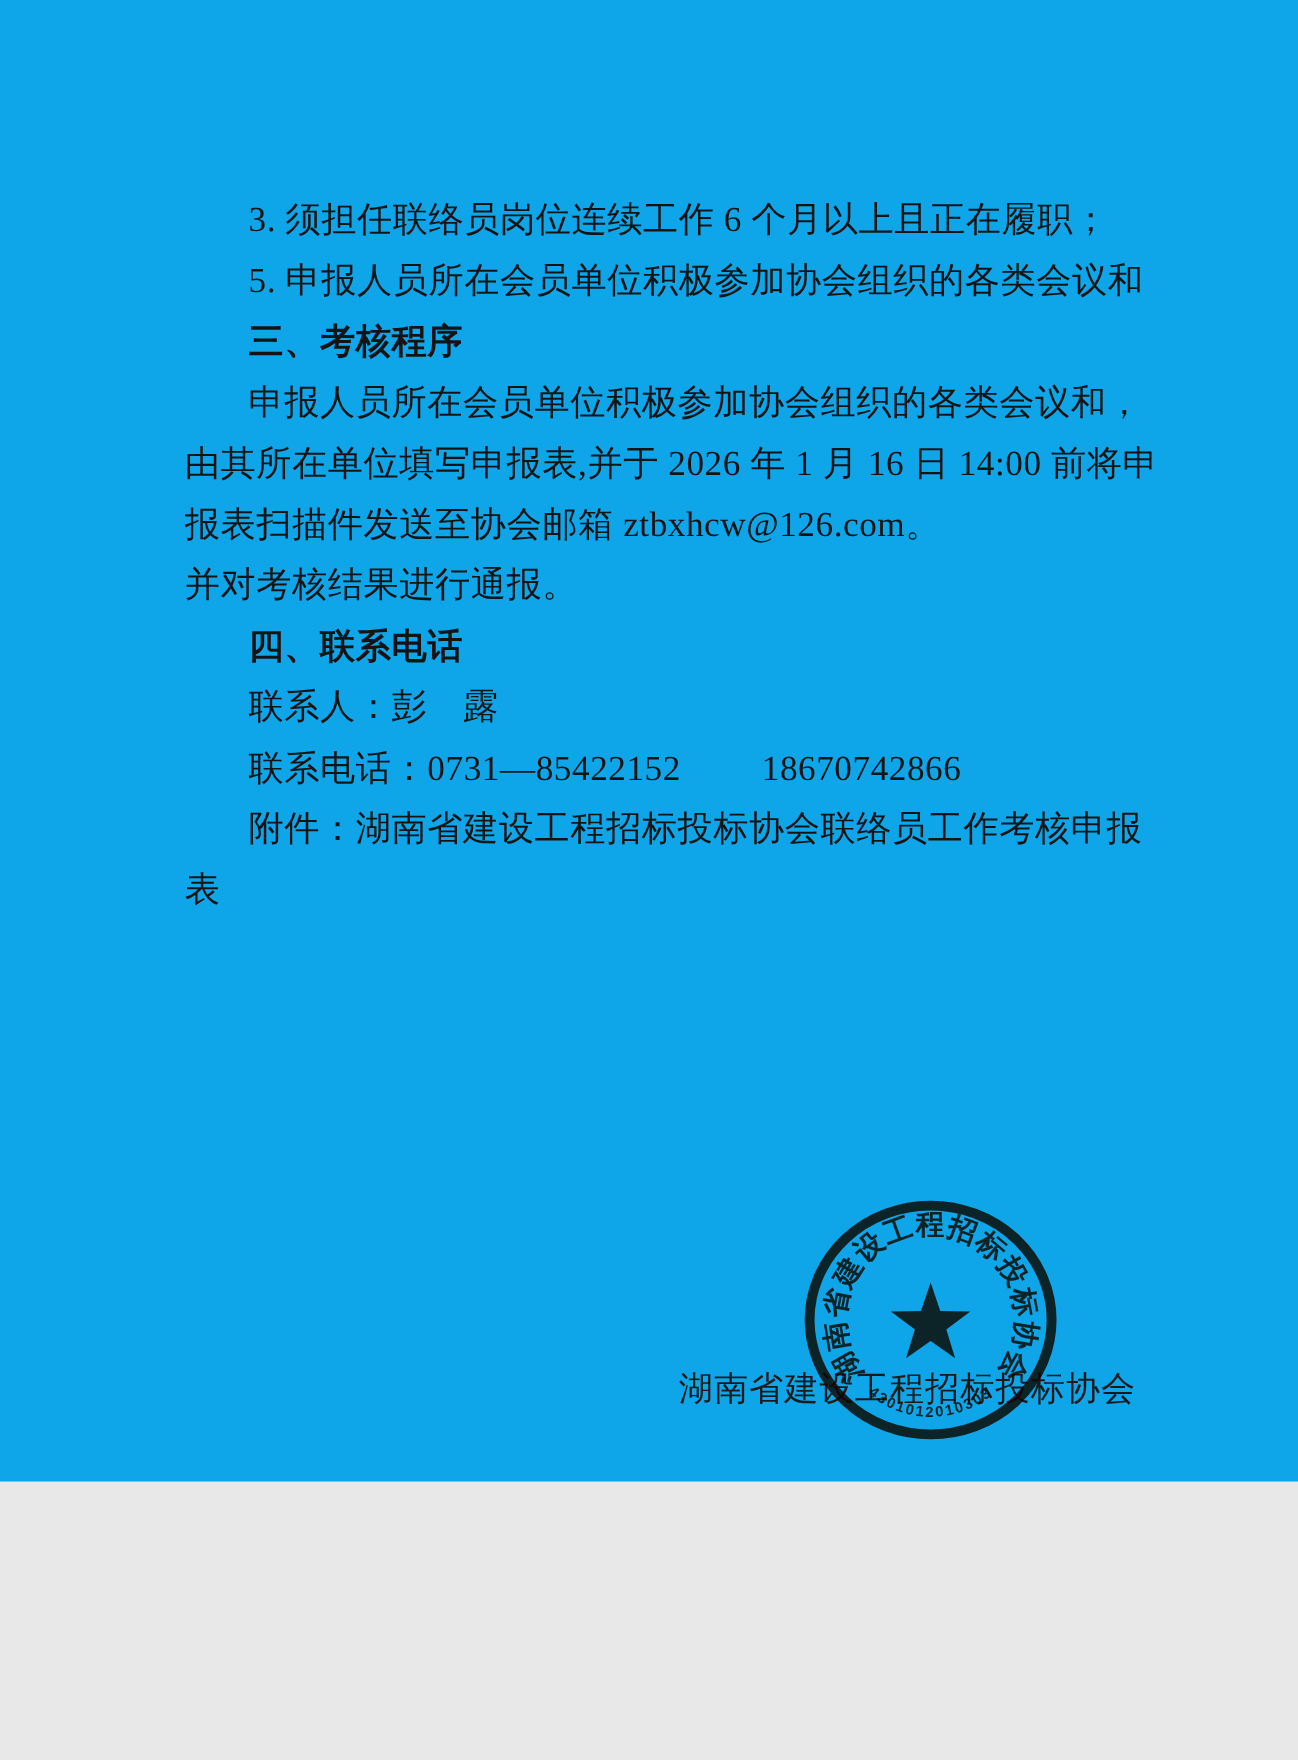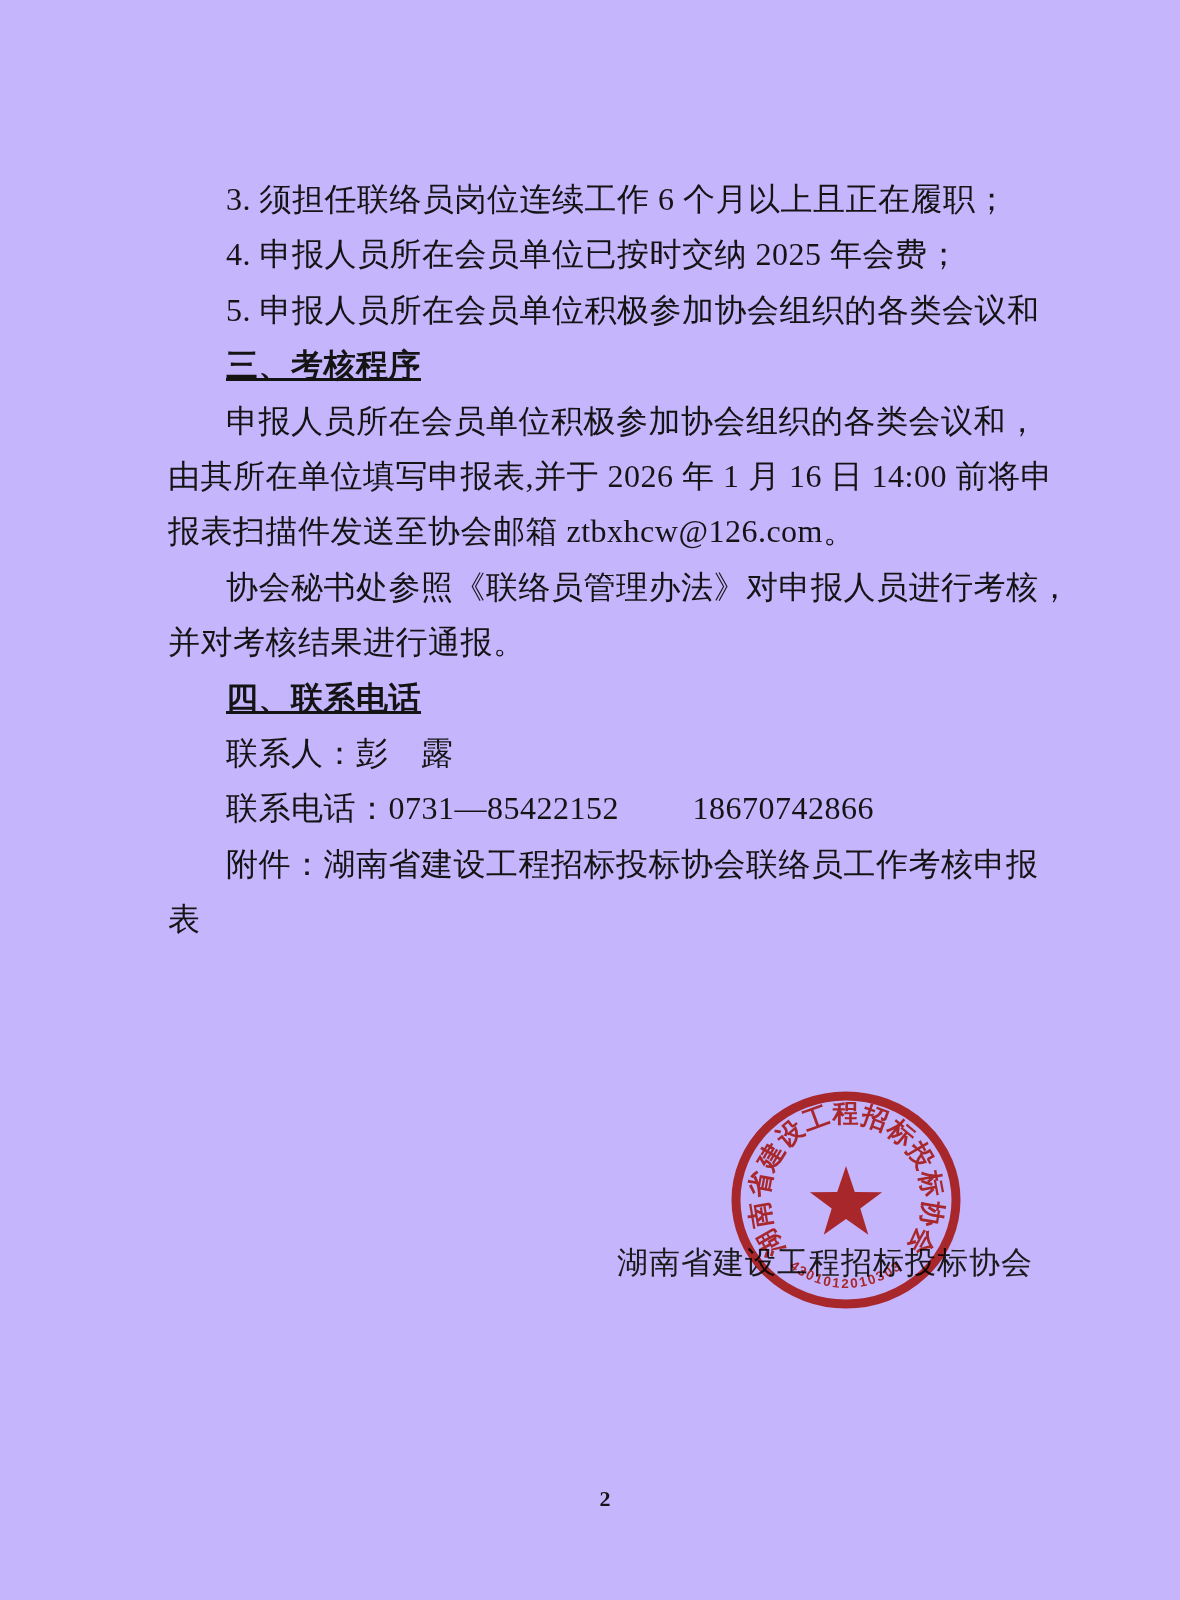--- a/index.html
+++ b/index.html
@@ -1,21 +1,21 @@
 <!DOCTYPE html>
 <html><head>
 <meta charset="utf-8">
 <style>
   html, body { margin: 0; padding: 0; background: #e8e8e8; }
   .page {
     position: relative;
     width: 1180px;
-    height: 1600px;
+    height: 1347px;
     margin: 0 auto;
-    background: #c4b5fd;
+    background: #0ea5e9;
     font-family: "Liberation Serif", "DejaVu Serif", serif;
     color: #141414;
     overflow: hidden;
   }
   .content {
     position: absolute;
     top: 172px;
     left: 168px;
     width: 848px;
   }
@@ -24,21 +24,20 @@
     font-size: 32px;
     line-height: 55.4px;
     letter-spacing: 0.5px;
     white-space: nowrap;
   }
   .indent { text-indent: 58px; }
   .heading {
     font-family: "Liberation Sans", "DejaVu Sans", sans-serif;
     font-weight: bold;
     font-size: 31px;
-    text-decoration: underline;
   }
   .gap-before { margin-top: 55px; }
   .sig-block {
     position: absolute;
     top: 1233px;
     left: 560px;
     width: 530px;
     text-align: center;
     font-size: 31px;
     line-height: 60px;
@@ -77,27 +76,25 @@
     font-family: "Liberation Serif", serif;
   }
 </style>
 </head>
 <body>
 
 <div class="page">
 
   <main class="content">
     <p class="indent">3. 须担任联络员岗位连续工作 6 个月以上且正在履职；</p>
-    <p class="indent">4. 申报人员所在会员单位已按时交纳 2025 年会费；</p>
     <p class="indent">5. 申报人员所在会员单位积极参加协会组织的各类会议和</p>
     <p class="indent heading">三、考核程序</p>
     <p class="indent">申报人员所在会员单位积极参加协会组织的各类会议和，</p>
     <p>由其所在单位填写申报表,并于 2026 年 1 月 16 日 14:00 前将申</p>
     <p>报表扫描件发送至协会邮箱 ztbxhcw@126.com。</p>
-    <p class="indent">协会秘书处参照《联络员管理办法》对申报人员进行考核，</p>
     <p>并对考核结果进行通报。</p>
     <p class="indent heading">四、联系电话</p>
     <p class="indent">联系人：彭　露</p>
     <p class="indent">联系电话：0731—85422152　　 18670742866</p>
     <p class="indent gap-before">附件：湖南省建设工程招标投标协会联络员工作考核申报</p>
     <p>表</p>
   </main>
 
   <div class="sig-block">
     <p>湖南省建设工程招标投标协会</p>

